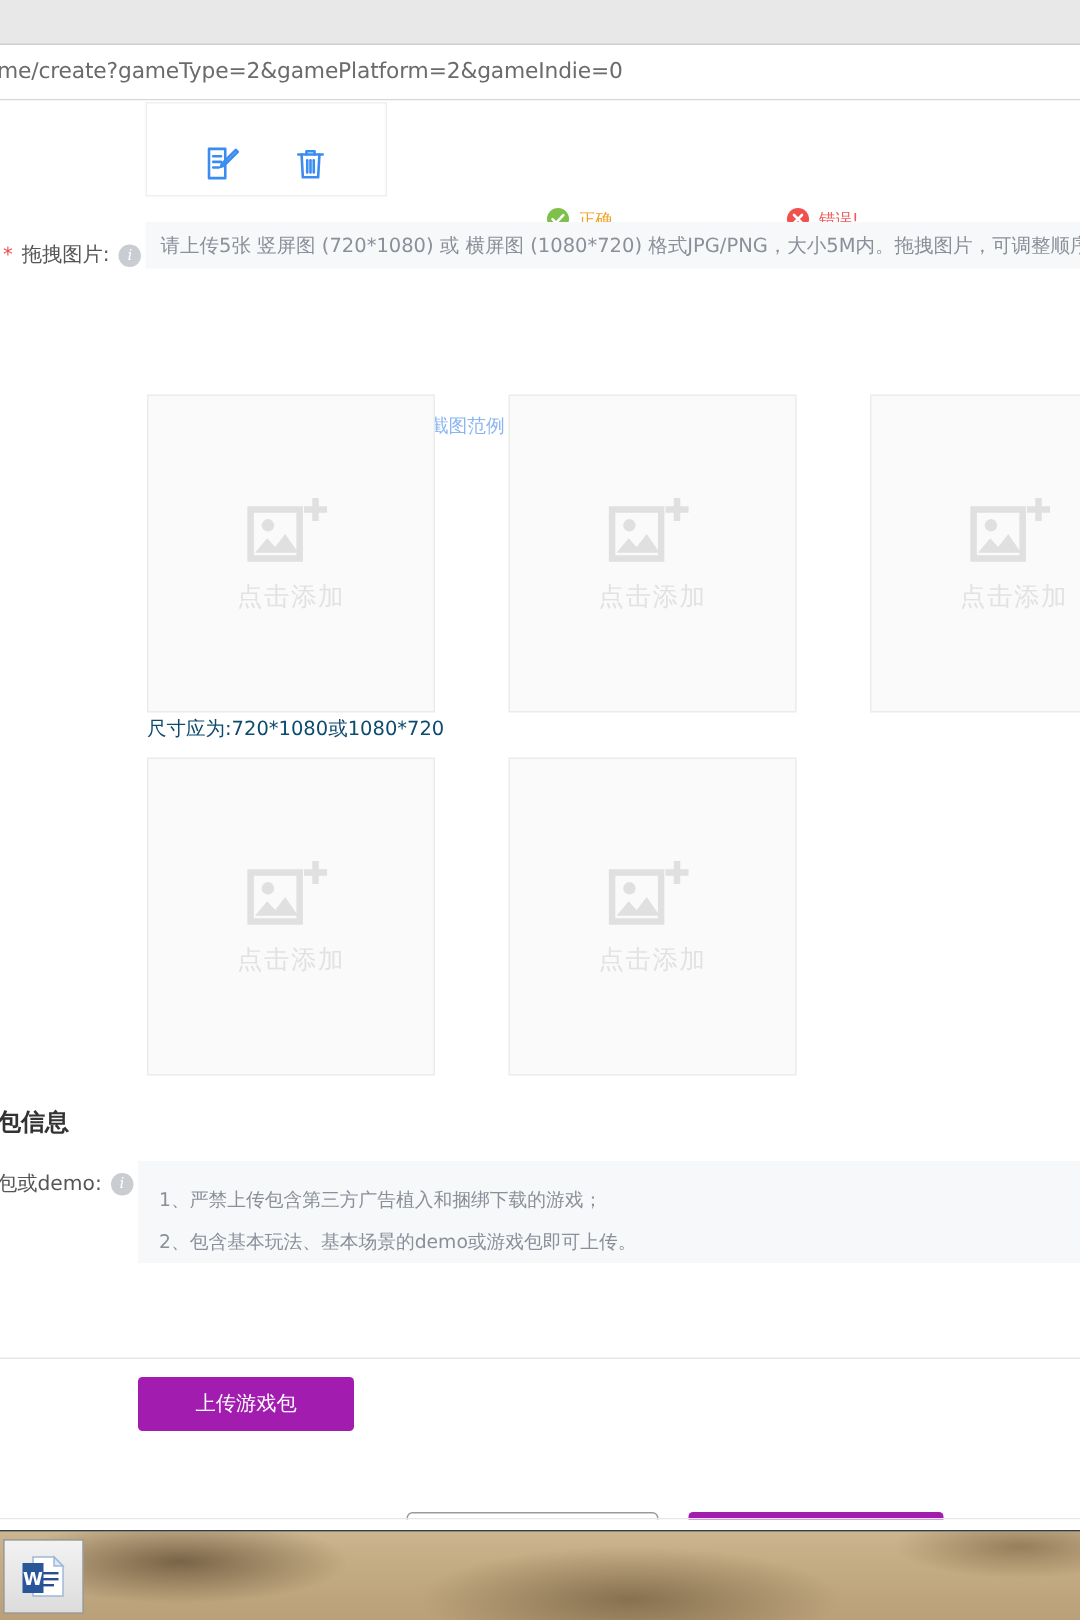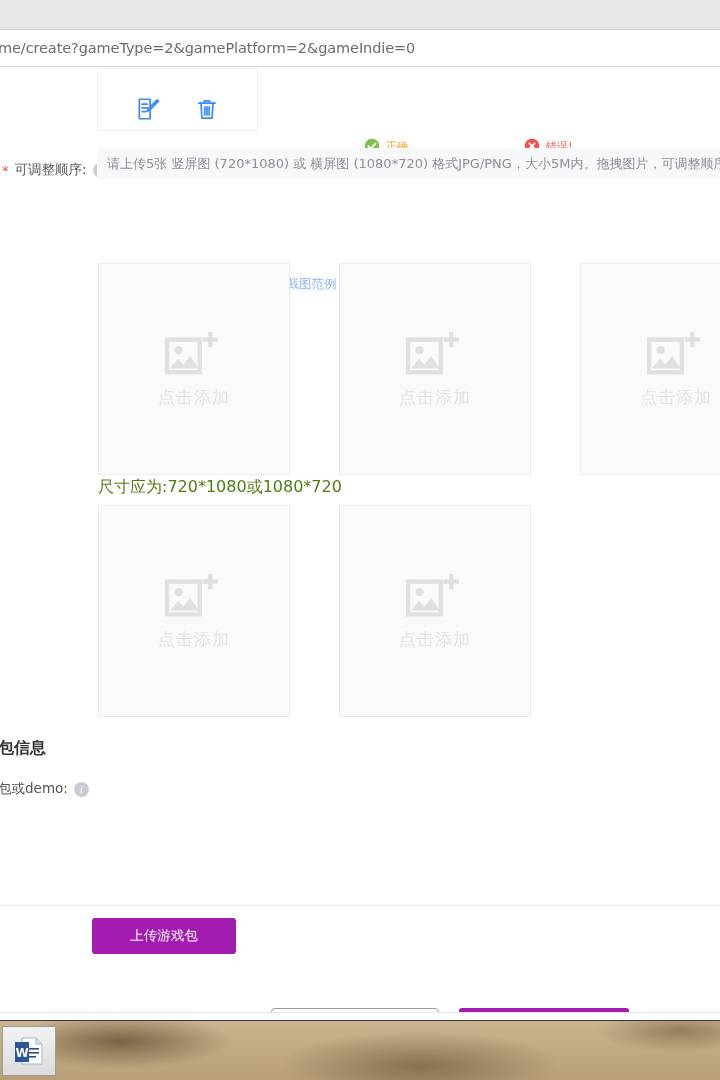--- a/index.html
+++ b/index.html
@@ -115,21 +115,21 @@
   
   .thumb {
     position:absolute; width:192px; height:212px;
     background:#fafafa; border:1px solid #ececec;
     display:flex; flex-direction:column; align-items:center; justify-content:center;
     cursor:pointer;
   }
   .thumb .ph-icon { width:60px; height:50px; display:block; margin-bottom:6px; }
   .thumb .ph-label { font-size:17px; color:#e2e2e2; letter-spacing:1px; }
   .thumb-error {
-    position:absolute; font-size:16px; color:#4d7c0f; white-space:nowrap;
+    position:absolute; font-size:13px; color:#0c4a6e; white-space:nowrap;
   }
 
   
   .taskbar {
     position:absolute; left:0; top:1020px; width:720px; height:60px;
     background:
       radial-gradient(ellipse 160px 40px at 120px 20px, rgba(60,40,20,.55), rgba(0,0,0,0) 70%),
       radial-gradient(ellipse 200px 50px at 420px 45px, rgba(70,50,25,.45), rgba(0,0,0,0) 70%),
       radial-gradient(ellipse 120px 30px at 680px 10px, rgba(90,65,35,.45), rgba(0,0,0,0) 70%),
       linear-gradient(180deg, #cbb58f 0%, #c3ab83 40%, #b9a079 100%);
@@ -194,21 +194,21 @@
         <svg class="m-ico" viewBox="0 0 24 24">
           <circle cx="12" cy="12" r="11" fill="#f0514f"></circle>
           <path d="M8 8l8 8M16 8l-8 8" fill="none" stroke="#fff" stroke-width="2.6" stroke-linecap="round"></path>
         </svg>
       </span>
       <span>错误!</span>
     </div>
 
     <div class="row-label" style="left:2px; top:94px;">
       <span class="req-star">*</span>
-      <span>可调整顺序:</span>
+      <span>拖拽图片:</span>
       <span class="info-ico">i</span>
     </div>
 
     <div class="hint-bar" style="left:97px; top:81px; width:623px; height:31px;">
       <span>请上传5张 竖屏图 (720*1080) 或 横屏图 (1080*720) 格式JPG/PNG，大小5M内。拖拽图片，可调整顺序。</span>
     </div>
 
     <div class="btn btn-upload5">一次上传5张</div>
     <div class="link-sample">正确的截图范例</div>
 
@@ -273,20 +273,24 @@
       <span class="ph-label">点击添加</span>
     </div>
 
     <div class="section-head" style="left:-2px; top:671px;">包信息</div>
 
     <div class="row-label" style="left:-2px; top:713px;">
       <span>包或demo:</span>
       <span class="info-ico">i</span>
     </div>
 
+    <div class="hint-block" style="left:92px; top:707px; width:628px; height:68px;">
+      <div>1、严禁上传包含第三方广告植入和捆绑下载的游戏；</div>
+      <div>2、包含基本玩法、基本场景的demo或游戏包即可上传。</div>
+    </div>
 
     <div class="btn btn-primary btn-upload-pkg">上传游戏包</div>
 
     <div class="divider" style="top:838px;"></div>
     <div class="btn btn-ghost btn-back">返回</div>
     <div class="btn btn-primary btn-next">下一步</div>
     <div class="divider" style="top:945px;"></div>
   </div>
 
   <div class="taskbar">

